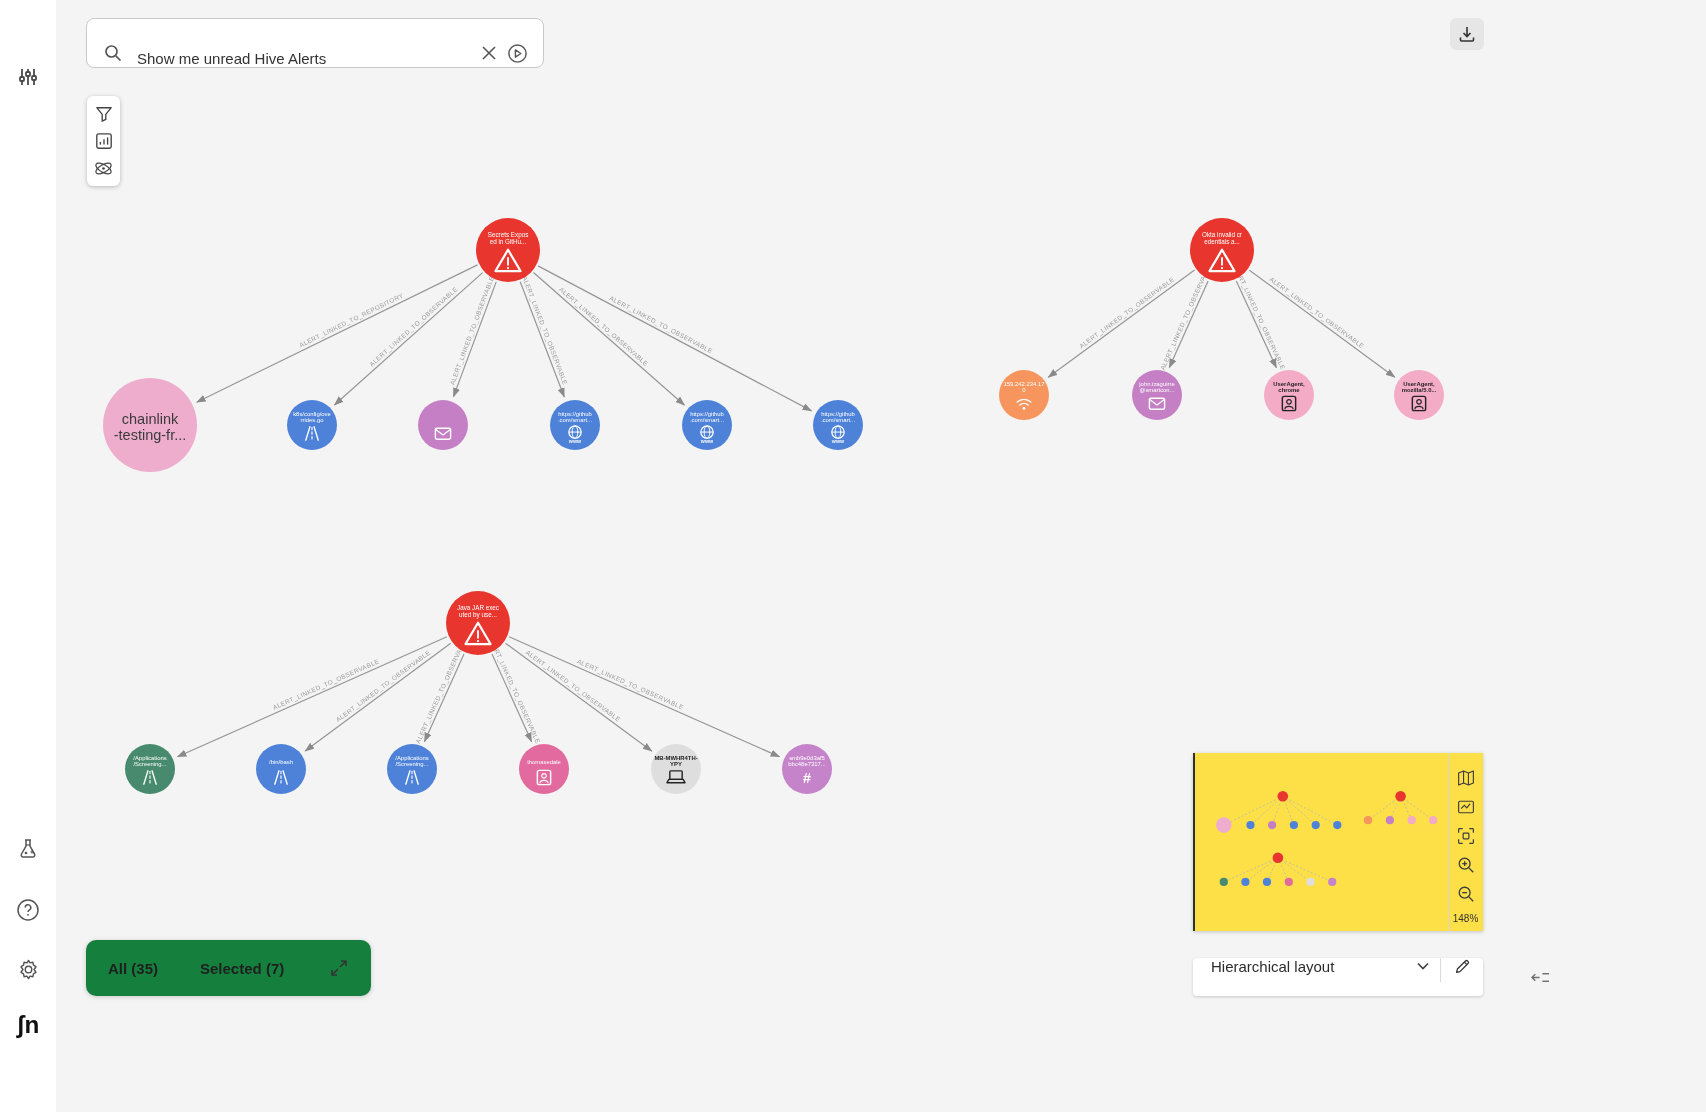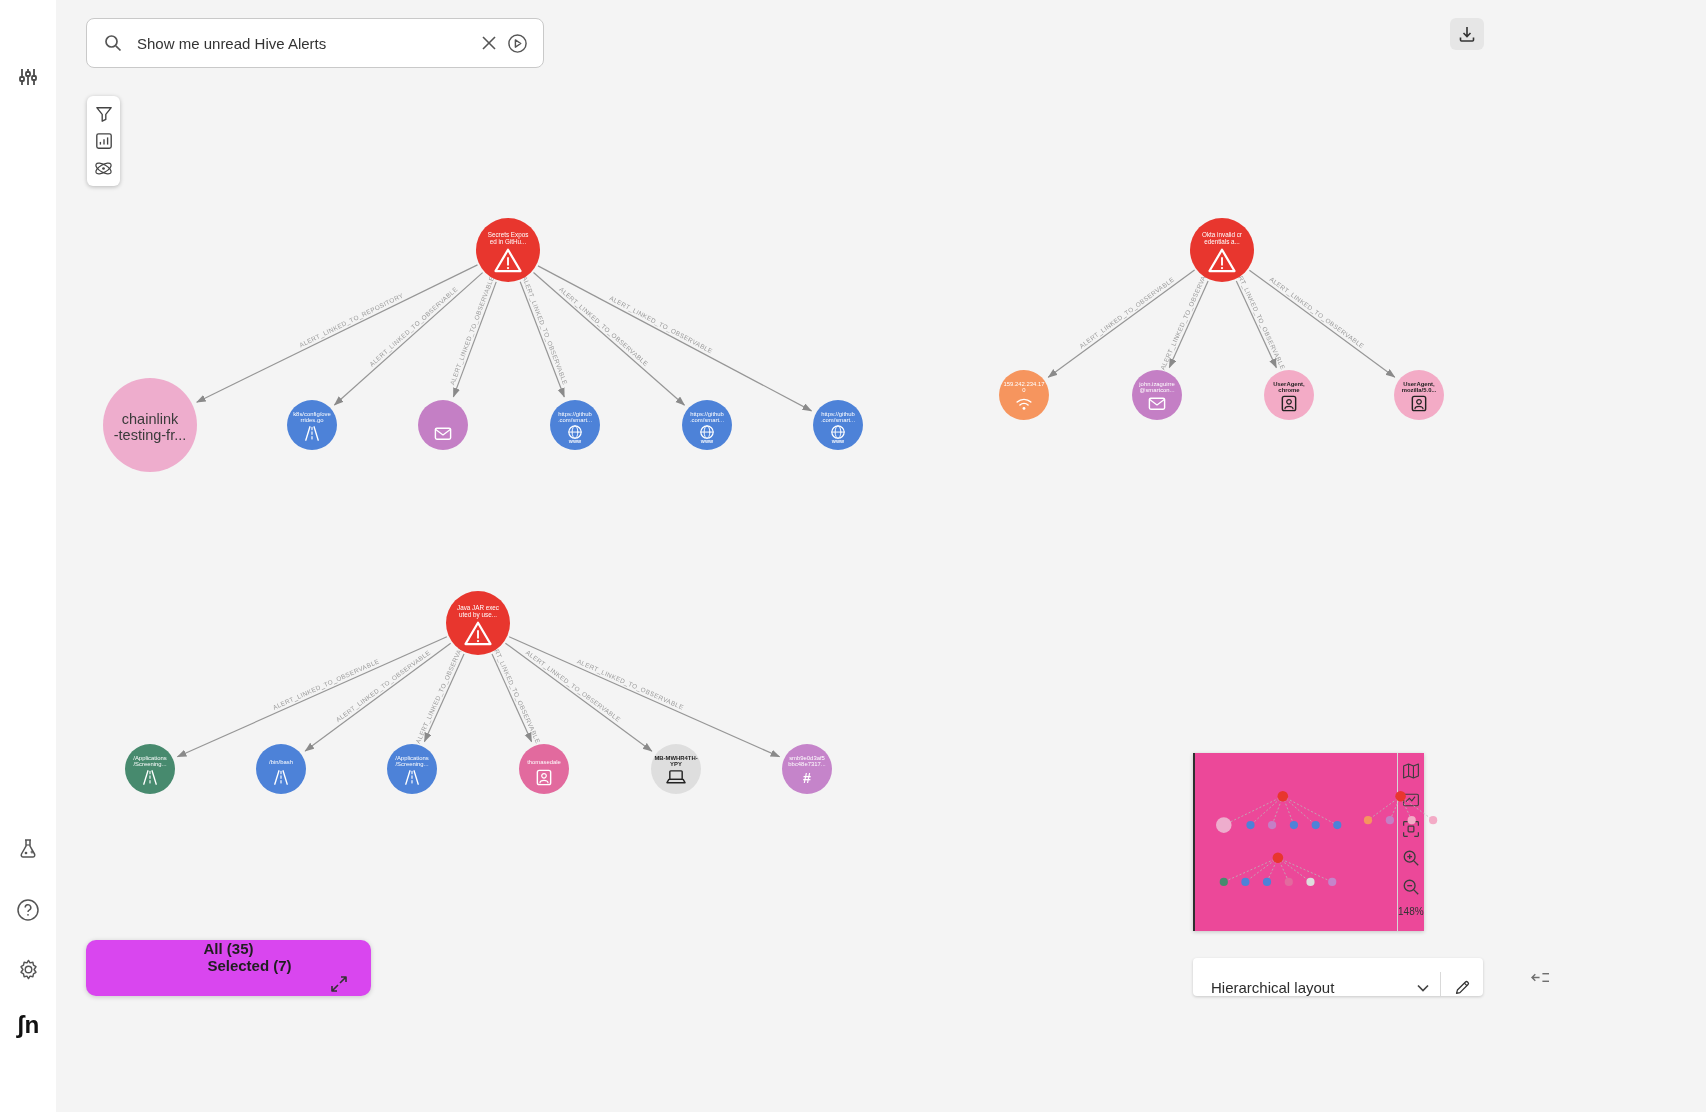--- a/index.html
+++ b/index.html
@@ -5,57 +5,57 @@
   * { margin:0; padding:0; box-sizing:border-box; }
   html,body { width:1706px; height:1112px; overflow:hidden;
     font-family:"Liberation Sans", sans-serif; background:#f4f4f4; }
 
   
   #sidebar { position:absolute; left:0; top:0; width:56px; height:1112px; background:#ffffff; z-index:5; }
   .side-icon { position:absolute; left:14px; width:28px; height:28px; display:flex; align-items:center; justify-content:center; cursor:pointer; color:#4a4a4a;margin-top:44px; }
 
   
   #searchbar { position:absolute; left:86px; top:18px; width:458px; height:50px; background:#fff;
-    border:1px solid #c9c9c9; border-radius:8px; display:flex; align-items:center; padding:0 12px; z-index:4; }
+    border:1px solid #c9c9c9; border-radius:8px; display:flex; align-items:flex-end; padding:0 12px; z-index:4; }
   #searchbar input { border:none; outline:none; flex:1; font-size:15px; color:#333; margin-left:10px;
     font-family:"Liberation Sans", sans-serif; background:transparent; }
   .sb-btn { width:28px; height:28px; display:flex; align-items:center; justify-content:center; cursor:pointer; color:#555; }
 
   
   #toolstack { position:absolute; left:87px; top:96px; width:33px; height:90px; background:#fff; border-radius:6px;
     box-shadow:0 1px 4px rgba(0,0,0,.25); display:flex; flex-direction:column; align-items:center; justify-content:space-around; padding:4px 0; z-index:4; }
   .ts-btn { width:24px; height:24px; display:flex; align-items:center; justify-content:center; cursor:pointer; color:#444; }
 
   
   #download-btn { position:absolute; left:1450px; top:18px; width:34px; height:32px; background:#e6e6e6;
     border-radius:6px; display:flex; align-items:center; justify-content:center; cursor:pointer; color:#333; z-index:4; }
 
   
   #graph { position:absolute; left:0; top:0; z-index:1; }
 
   
-  #selbar { position:absolute; left:86px; top:940px; width:285px; height:56px; background:#d946ef; border-radius:10px;
-    box-shadow:0 1px 5px rgba(0,0,0,.18); display:flex; align-items:center; padding:0 22px; z-index:4;flex-direction:column; }
+  #selbar { position:absolute; left:86px; top:940px; width:285px; height:56px; background:#15803d; border-radius:10px;
+    box-shadow:0 1px 5px rgba(0,0,0,.18); display:flex; align-items:center; padding:0 22px; z-index:4; }
   #selbar .sel-item { font-size:15px; font-weight:700; color:#1f1f1f; cursor:pointer; }
   #selbar .sel-item + .sel-item { margin-left:42px; }
   #selbar .expand { margin-left:auto; color:#333; cursor:pointer; display:flex; }
 
   
-  #minimap-panel { position:absolute; left:1193px; top:753px; width:231px; height:178px; background:#ec4899;
-    box-shadow:0 1px 4px rgba(0,0,0,.2); display:flex; z-index:4; }
+  #minimap-panel { position:absolute; left:1193px; top:753px; width:290px; height:178px; background:#fde047;
+    box-shadow:0 1px 4px rgba(0,0,0,.2); display:flex; z-index:4;align-items:center; }
   #minimap-area { position:relative; width:256px; height:178px; border-right:1px solid #d6d6d6; }
   #minimap-viewline { position:absolute; left:0; top:0; width:2px; height:178px; background:#2f2f2f; }
   #minimap-svg { position:absolute; left:0; top:0; }
   #minimap-tools { width:33px; display:flex; flex-direction:column; align-items:center; padding-top:6px; }
   .mm-btn { width:24px; height:24px; display:flex; align-items:center; justify-content:center; cursor:pointer; color:#3d3d3d; margin-bottom:5px; }
   #zoom-level { font-size:10px; color:#333; margin-top:2px; }
 
   
   #layoutbar { position:absolute; left:1193px; top:958px; width:290px; height:38px; background:#fff; border-radius:4px;
-    box-shadow:0 1px 3px rgba(0,0,0,.18); display:flex; align-items:flex-end; z-index:4; }
+    box-shadow:0 1px 3px rgba(0,0,0,.18); display:flex; align-items:flex-start; z-index:4; }
   #layoutbar .lo-label { font-size:15px; color:#2c2c2c; padding-left:18px; flex:1; }
   #layoutbar .lo-chevron { width:34px; display:flex; justify-content:center; color:#444; cursor:pointer; }
   #layoutbar .lo-div { width:1px; height:24px; background:#d9d9d9; }
   #layoutbar .lo-pencil { width:42px; display:flex; justify-content:center; color:#333; cursor:pointer; }
 
   #collapse-right { position:absolute; left:1531px; top:969px; color:#6f6f6f; cursor:pointer; z-index:4; }
 
   svg { display:block; }
 </style>
 </head>

